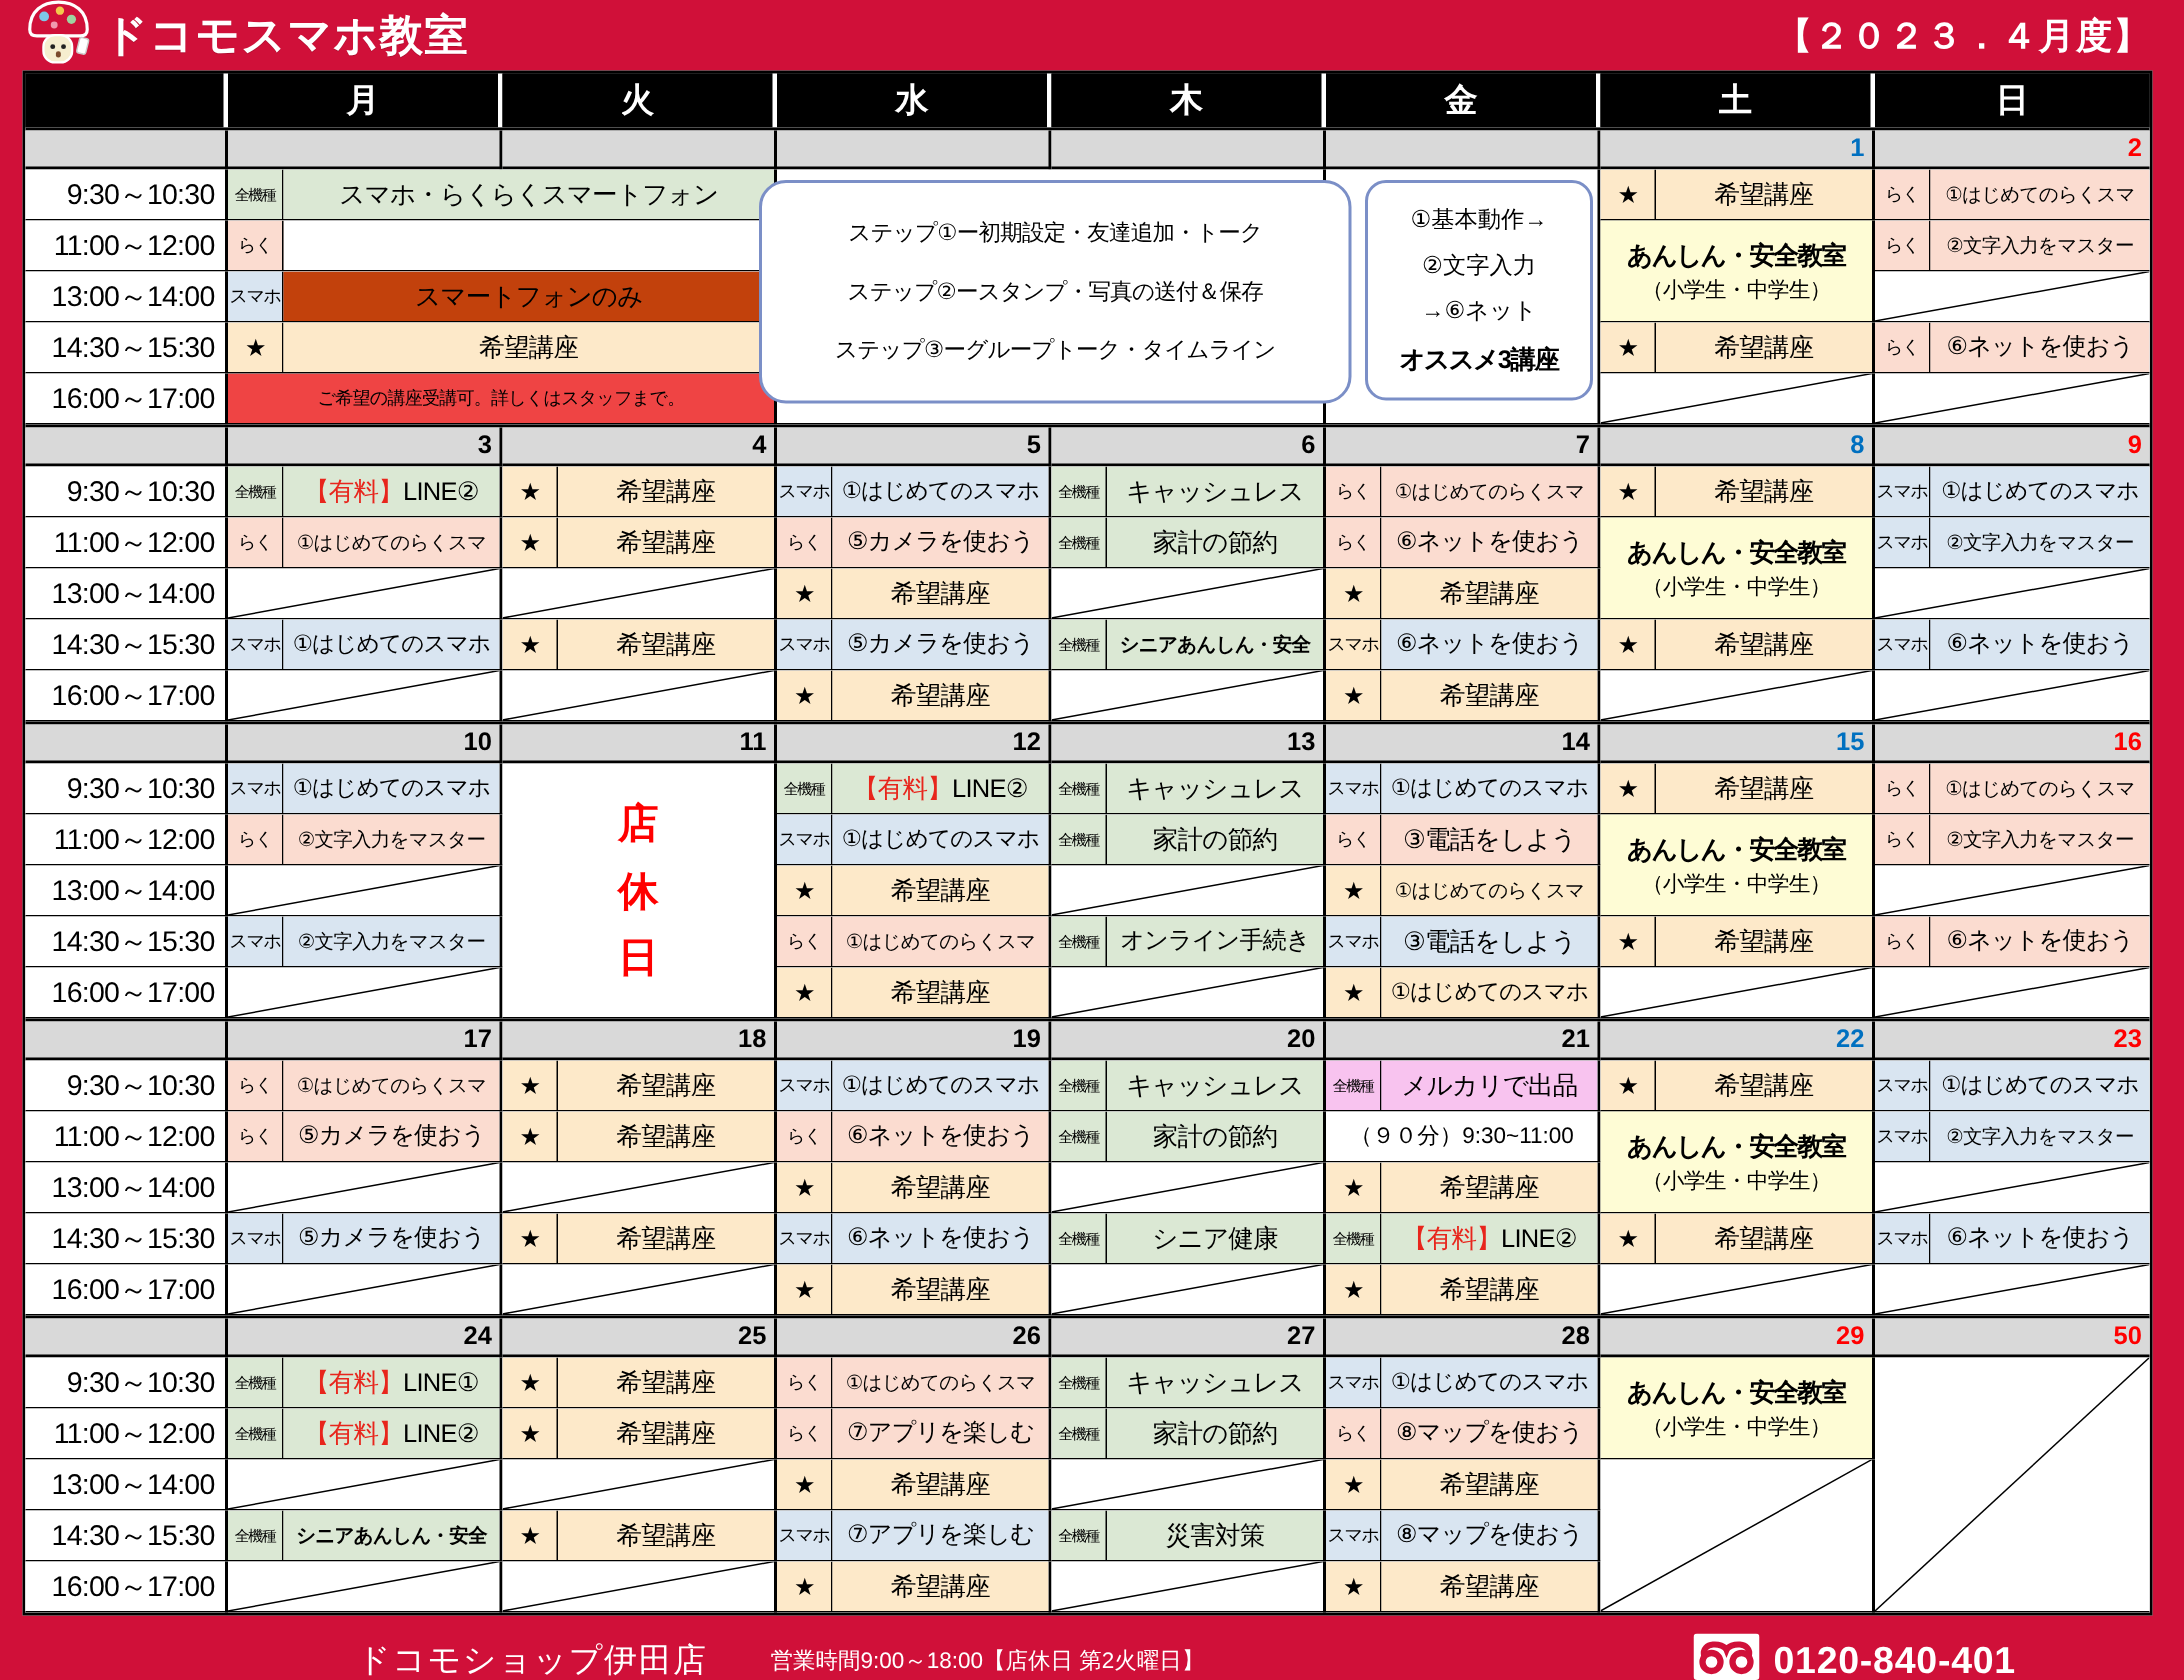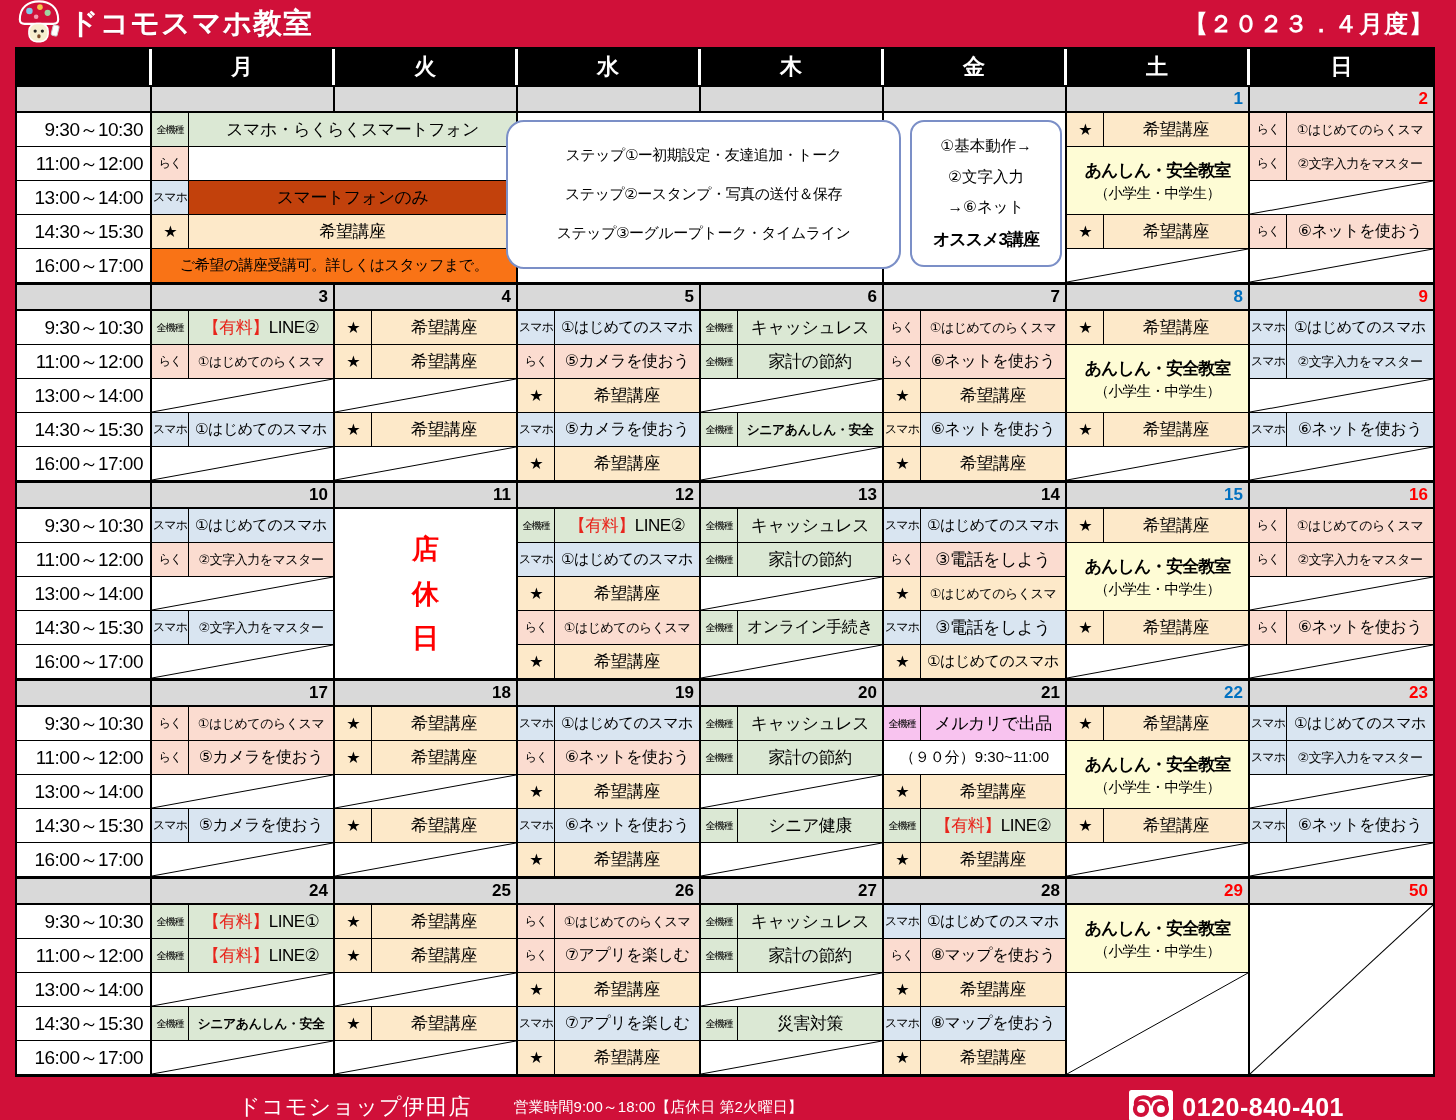--- a/index.html
+++ b/index.html
@@ -129,21 +129,21 @@
         </div>
         <div class="cell" style="grid-area: 4 / 2 / auto / span 2;">
           <span class="tag" style="background: rgb(217, 229, 241); font-size: 12px;">スマホ</span>
           <span class="content" style="background: #c2410c; font-size: 17px;">スマートフォンのみ</span>
         </div>
         <div class="cell" style="grid-area: 5 / 2 / auto / span 2;">
           <span class="tag" style="background: rgb(253, 233, 201); font-size: 16px;">★</span>
           <span class="content" style="background: rgb(253, 233, 201); font-size: 17px;">希望講座</span>
         </div>
         <div class="cell" style="grid-area: 6 / 2 / auto / span 2;">
-          <span class="center-txt" style="background: #f97316; font-size: 15px; letter-spacing: -0.5px;">ご希望の講座受講可。詳しくはスタッフまで。</span>
+          <span class="center-txt" style="background: #ef4444; font-size: 12px; letter-spacing: -0.5px;">ご希望の講座受講可。詳しくはスタッフまで。</span>
         </div>
         <div class="cell" style="grid-area: 2 / 4 / span 5 / span 2;"></div>
         <div class="cell" style="grid-area: 2 / 6 / span 5;"></div>
         <div class="cell" style="grid-area: 2 / 7;">
           <span class="tag" style="background: rgb(253, 233, 201); font-size: 16px;">★</span>
           <span class="content" style="background: rgb(253, 233, 201); font-size: 17px;">希望講座</span>
         </div>
         <div class="cell anshin" style="grid-area: 3 / 7 / span 2; background: rgb(254, 252, 213);">
           <div class="t1">あんしん・安全教室</div>
           <div class="t2">（小学生・中学生）</div>

